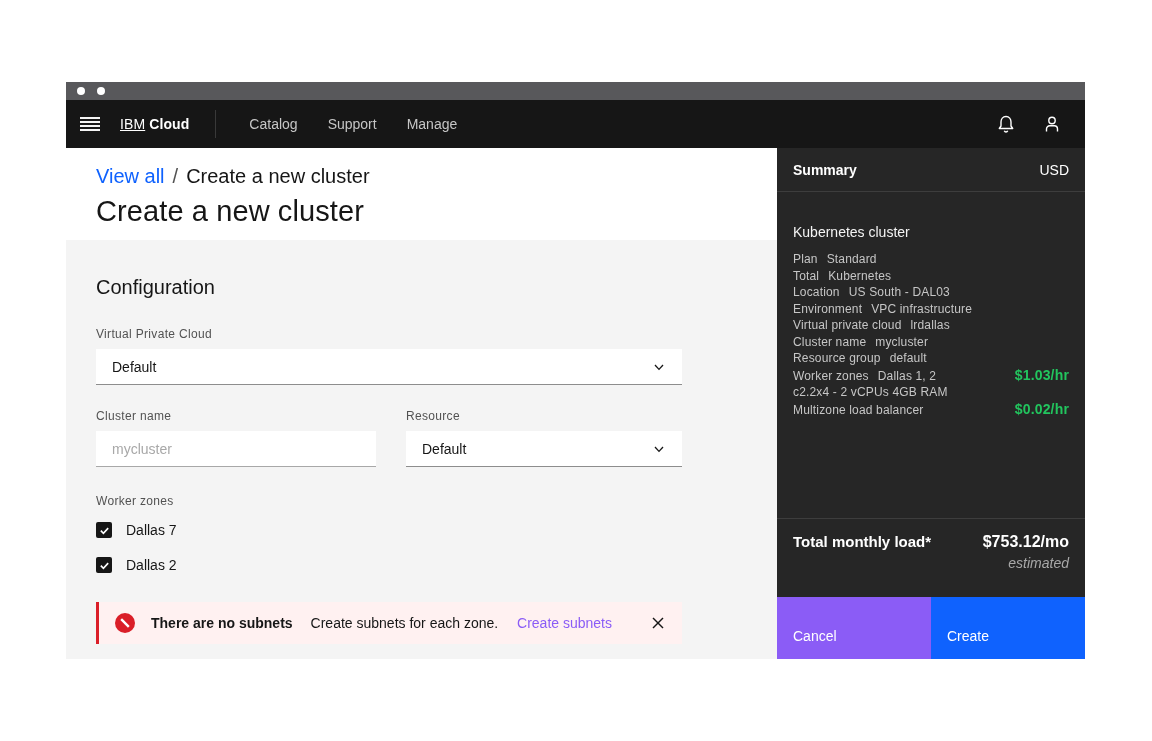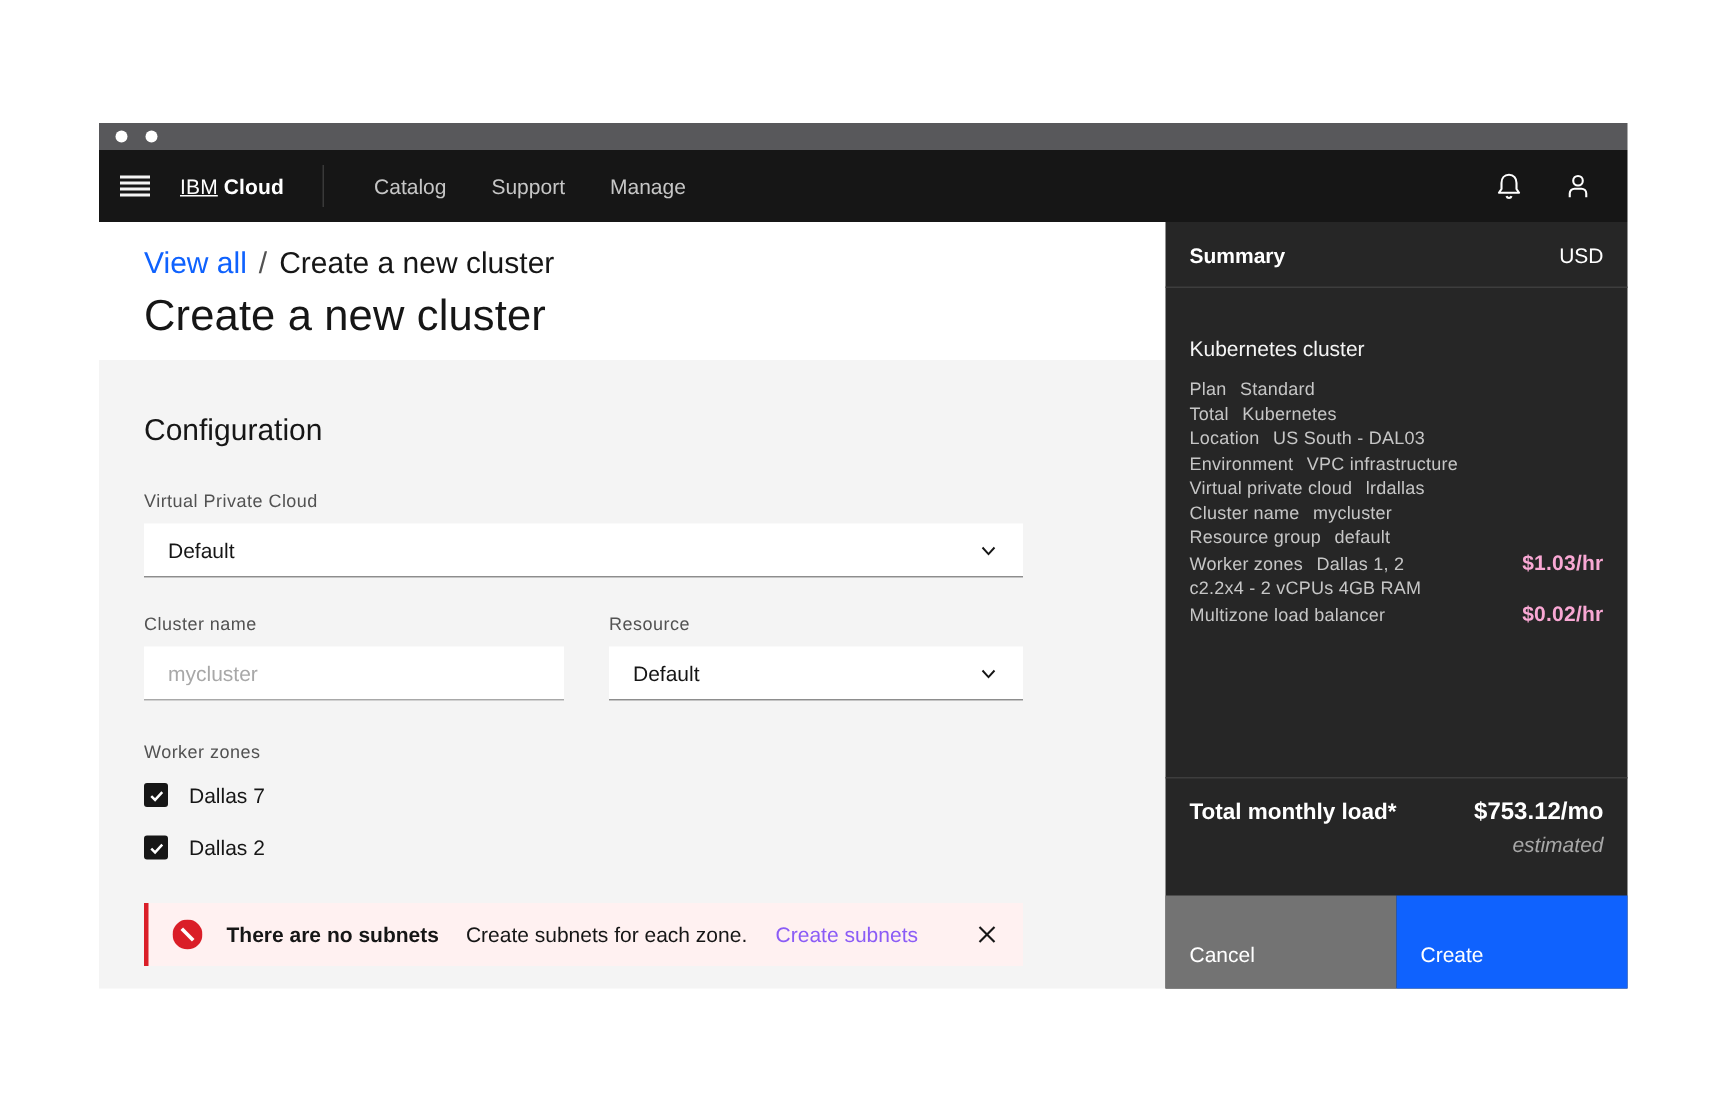--- a/index.html
+++ b/index.html
@@ -64,29 +64,29 @@
   .sidebar { width:308px; background:#262626; color:#ffffff; display:flex; flex-direction:column; }
   .sum-head { height:44px; flex:none; border-bottom:1px solid #3d3d3d; display:flex; align-items:center; padding:16px 16px; }
   .sum-title { font-size:14px; font-weight:700; }
   .sum-currency { margin-left:auto; font-size:14px; }
   .sum-body { flex:1; padding:32px 16px 0 16px; min-height:0; }
   .product { font-size:14px; color:#f4f4f4; }
   .details { margin-top:11px; }
   .drow { display:flex; align-items:baseline; font-size:12px; line-height:16.5px; color:#c6c6c6; letter-spacing:0.16px; }
   .drow .dlabel { white-space:nowrap; }
   .drow .dvalue { margin-left:9px; white-space:nowrap; }
-  .drow .dprice { margin-left:auto; font-size:14px; font-weight:700; color:#f9a8d4; white-space:nowrap; }
+  .drow .dprice { margin-left:auto; font-size:14px; font-weight:700; color:#22c55e; white-space:nowrap; }
   .sum-total { flex:none; height:79px; border-top:1px solid #3d3d3d; padding:14px 16px 0 16px; }
   .total-row { display:flex; align-items:baseline; }
   .total-label { font-size:15px; font-weight:700; }
   .total-value { margin-left:auto; font-size:16px; font-weight:700; }
   .total-note { text-align:right; font-size:14px; font-style:italic; color:#a8a8a8; margin-top:4px; }
   .sum-actions { flex:none; height:62px; display:flex; }
   .btn { width:50%; height:100%; border:none; font-family:"Liberation Sans", sans-serif; font-size:14px; color:#ffffff; text-align:left; padding:16px 0 0 16px; vertical-align:top; cursor:pointer; display:block; }
-  .btn-cancel { background:#737373; }
+  .btn-cancel { background:#8b5cf6; }
   .btn-create { background:#0f62fe; }
 </style>
 </head>
 <body>
 
 <div class="window">
 
   <div class="titlebar">
     <span class="wdot"></span>
     <span class="wdot"></span>

